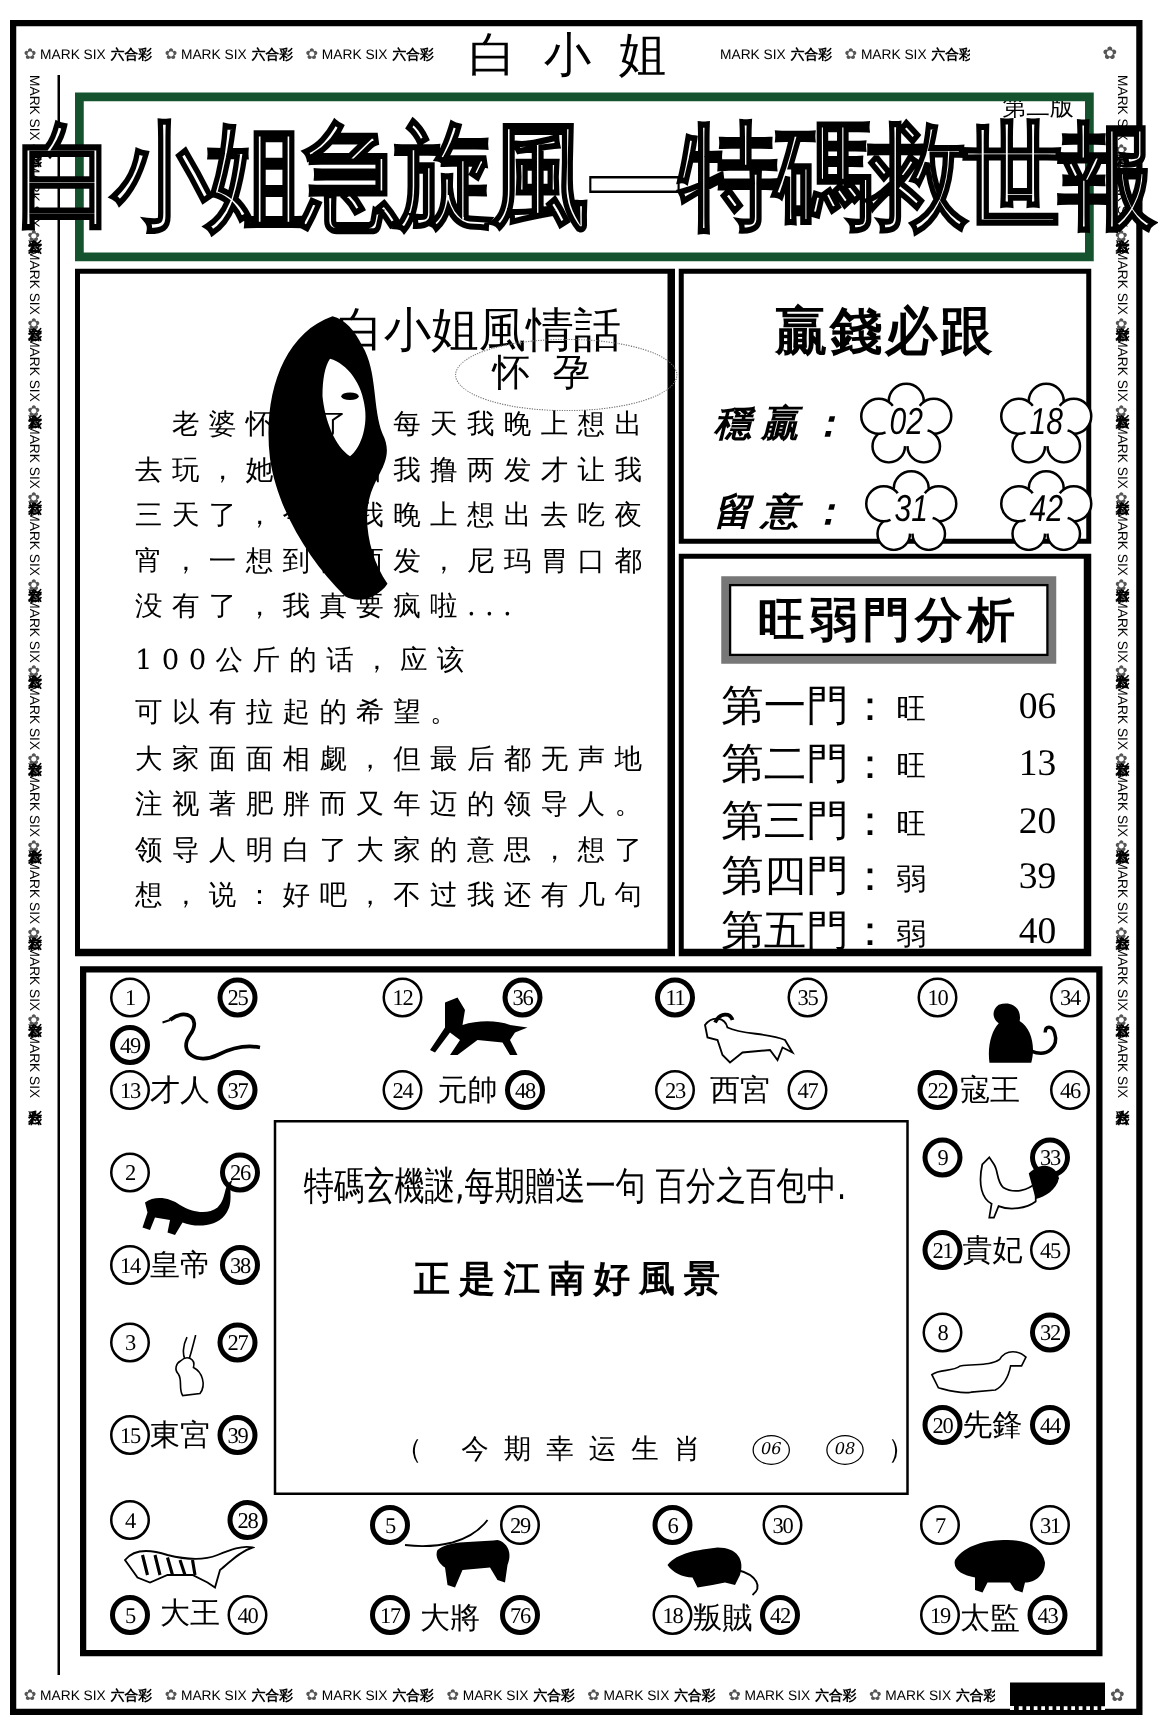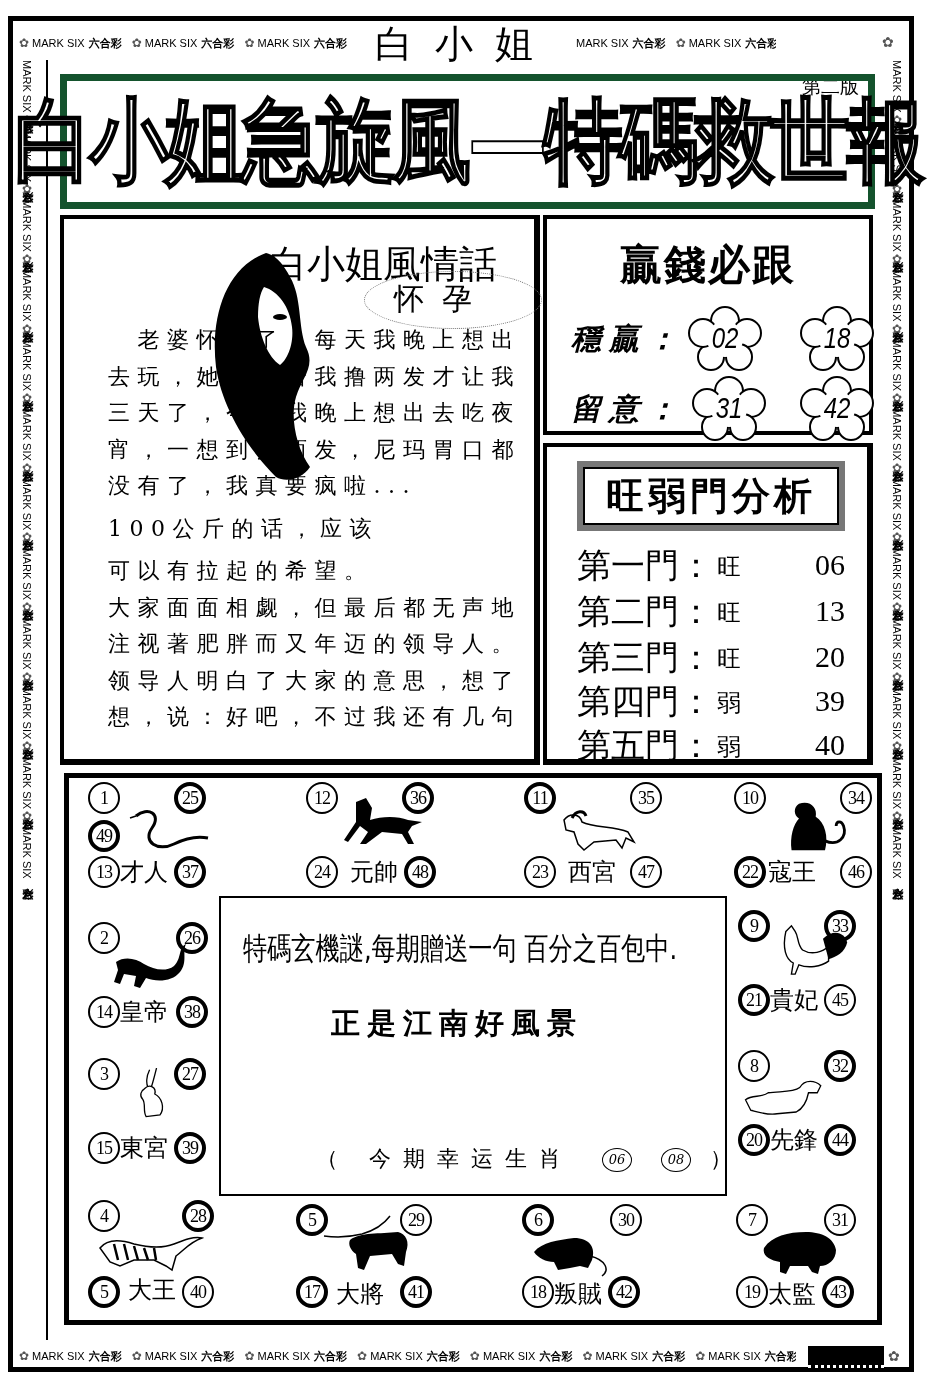--- a/index.html
+++ b/index.html
@@ -356,21 +356,21 @@
 
 <div class="zodiac-cell" style="left:296px;top:1204px;">
   <div class="ball thick" style="left:0;top:0;">5</div>
   <div class="ball" style="left:104px;top:0;">29</div>
   <svg class="animal" style="left:24px;top:10px;width:100px;height:60px;" viewBox="0 0 100 60">
       <path d="M4 22 C20 24 34 22 42 20 M42 20 C56 16 64 10 70 2" fill="none" stroke="#000" stroke-width="1.5"></path>
       <path d="M30 26 C40 18 60 20 78 18 C86 20 90 28 86 38 L84 52 L78 50 L72 40 L50 42 L44 56 L38 54 L36 40 C30 36 28 30 30 26 Z" fill="#000"></path>
     </svg>
   <div class="ball thick" style="left:0;top:72px;">17</div>
   <div class="zname" style="left:40px;">大將</div>
-  <div class="ball thick" style="left:104px;top:72px;">41</div>
+  <div class="ball thick" style="left:104px;top:72px;">76</div>
 </div>
 
 <div class="zodiac-cell" style="left:522px;top:1204px;">
   <div class="ball thick" style="left:0;top:0;">6</div>
   <div class="ball" style="left:88px;top:0;">30</div>
   <svg class="animal" style="left:8px;top:22px;" viewBox="0 0 84 52">
       <path d="M4 26 C12 16 28 14 44 12 C60 12 66 22 62 34 L58 42 L50 40 L40 42 L28 44 L24 36 C16 36 8 32 4 26 Z" fill="#000"></path>
       <path d="M60 30 C76 34 80 44 72 50" fill="none" stroke="#000" stroke-width="1.5"></path>
     </svg>
   <div class="ball" style="left:0;top:72px;">18</div>

